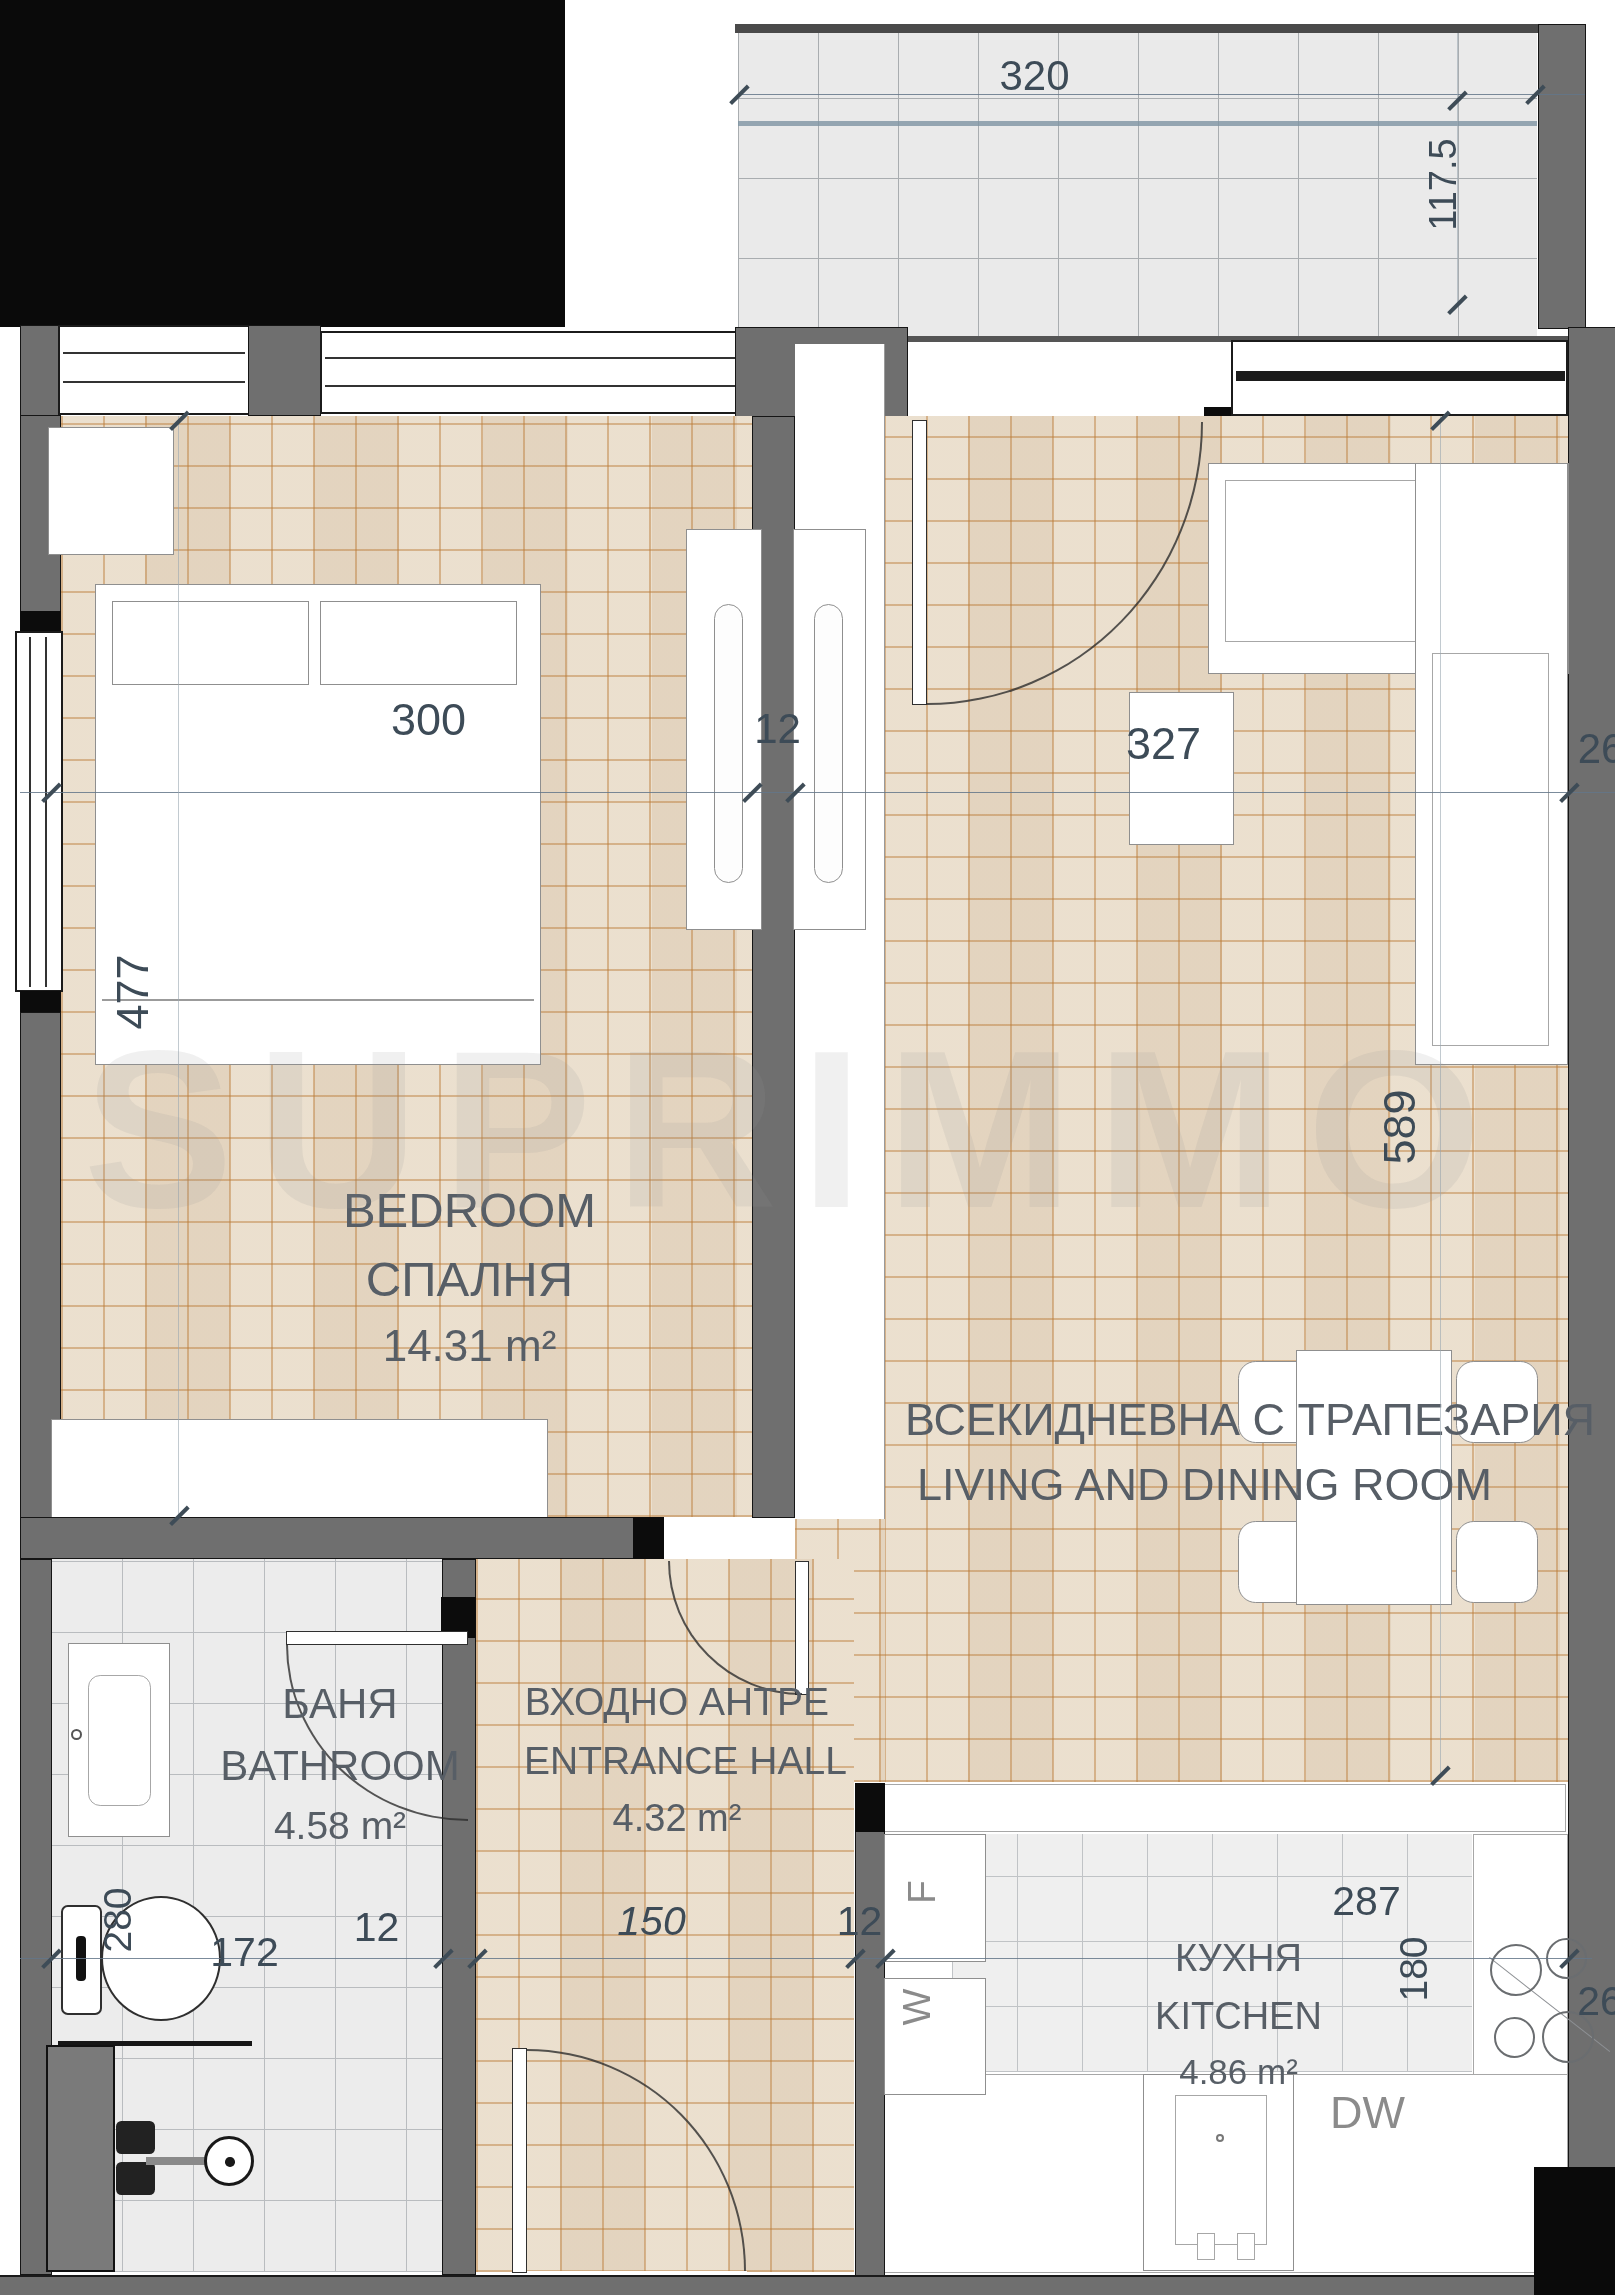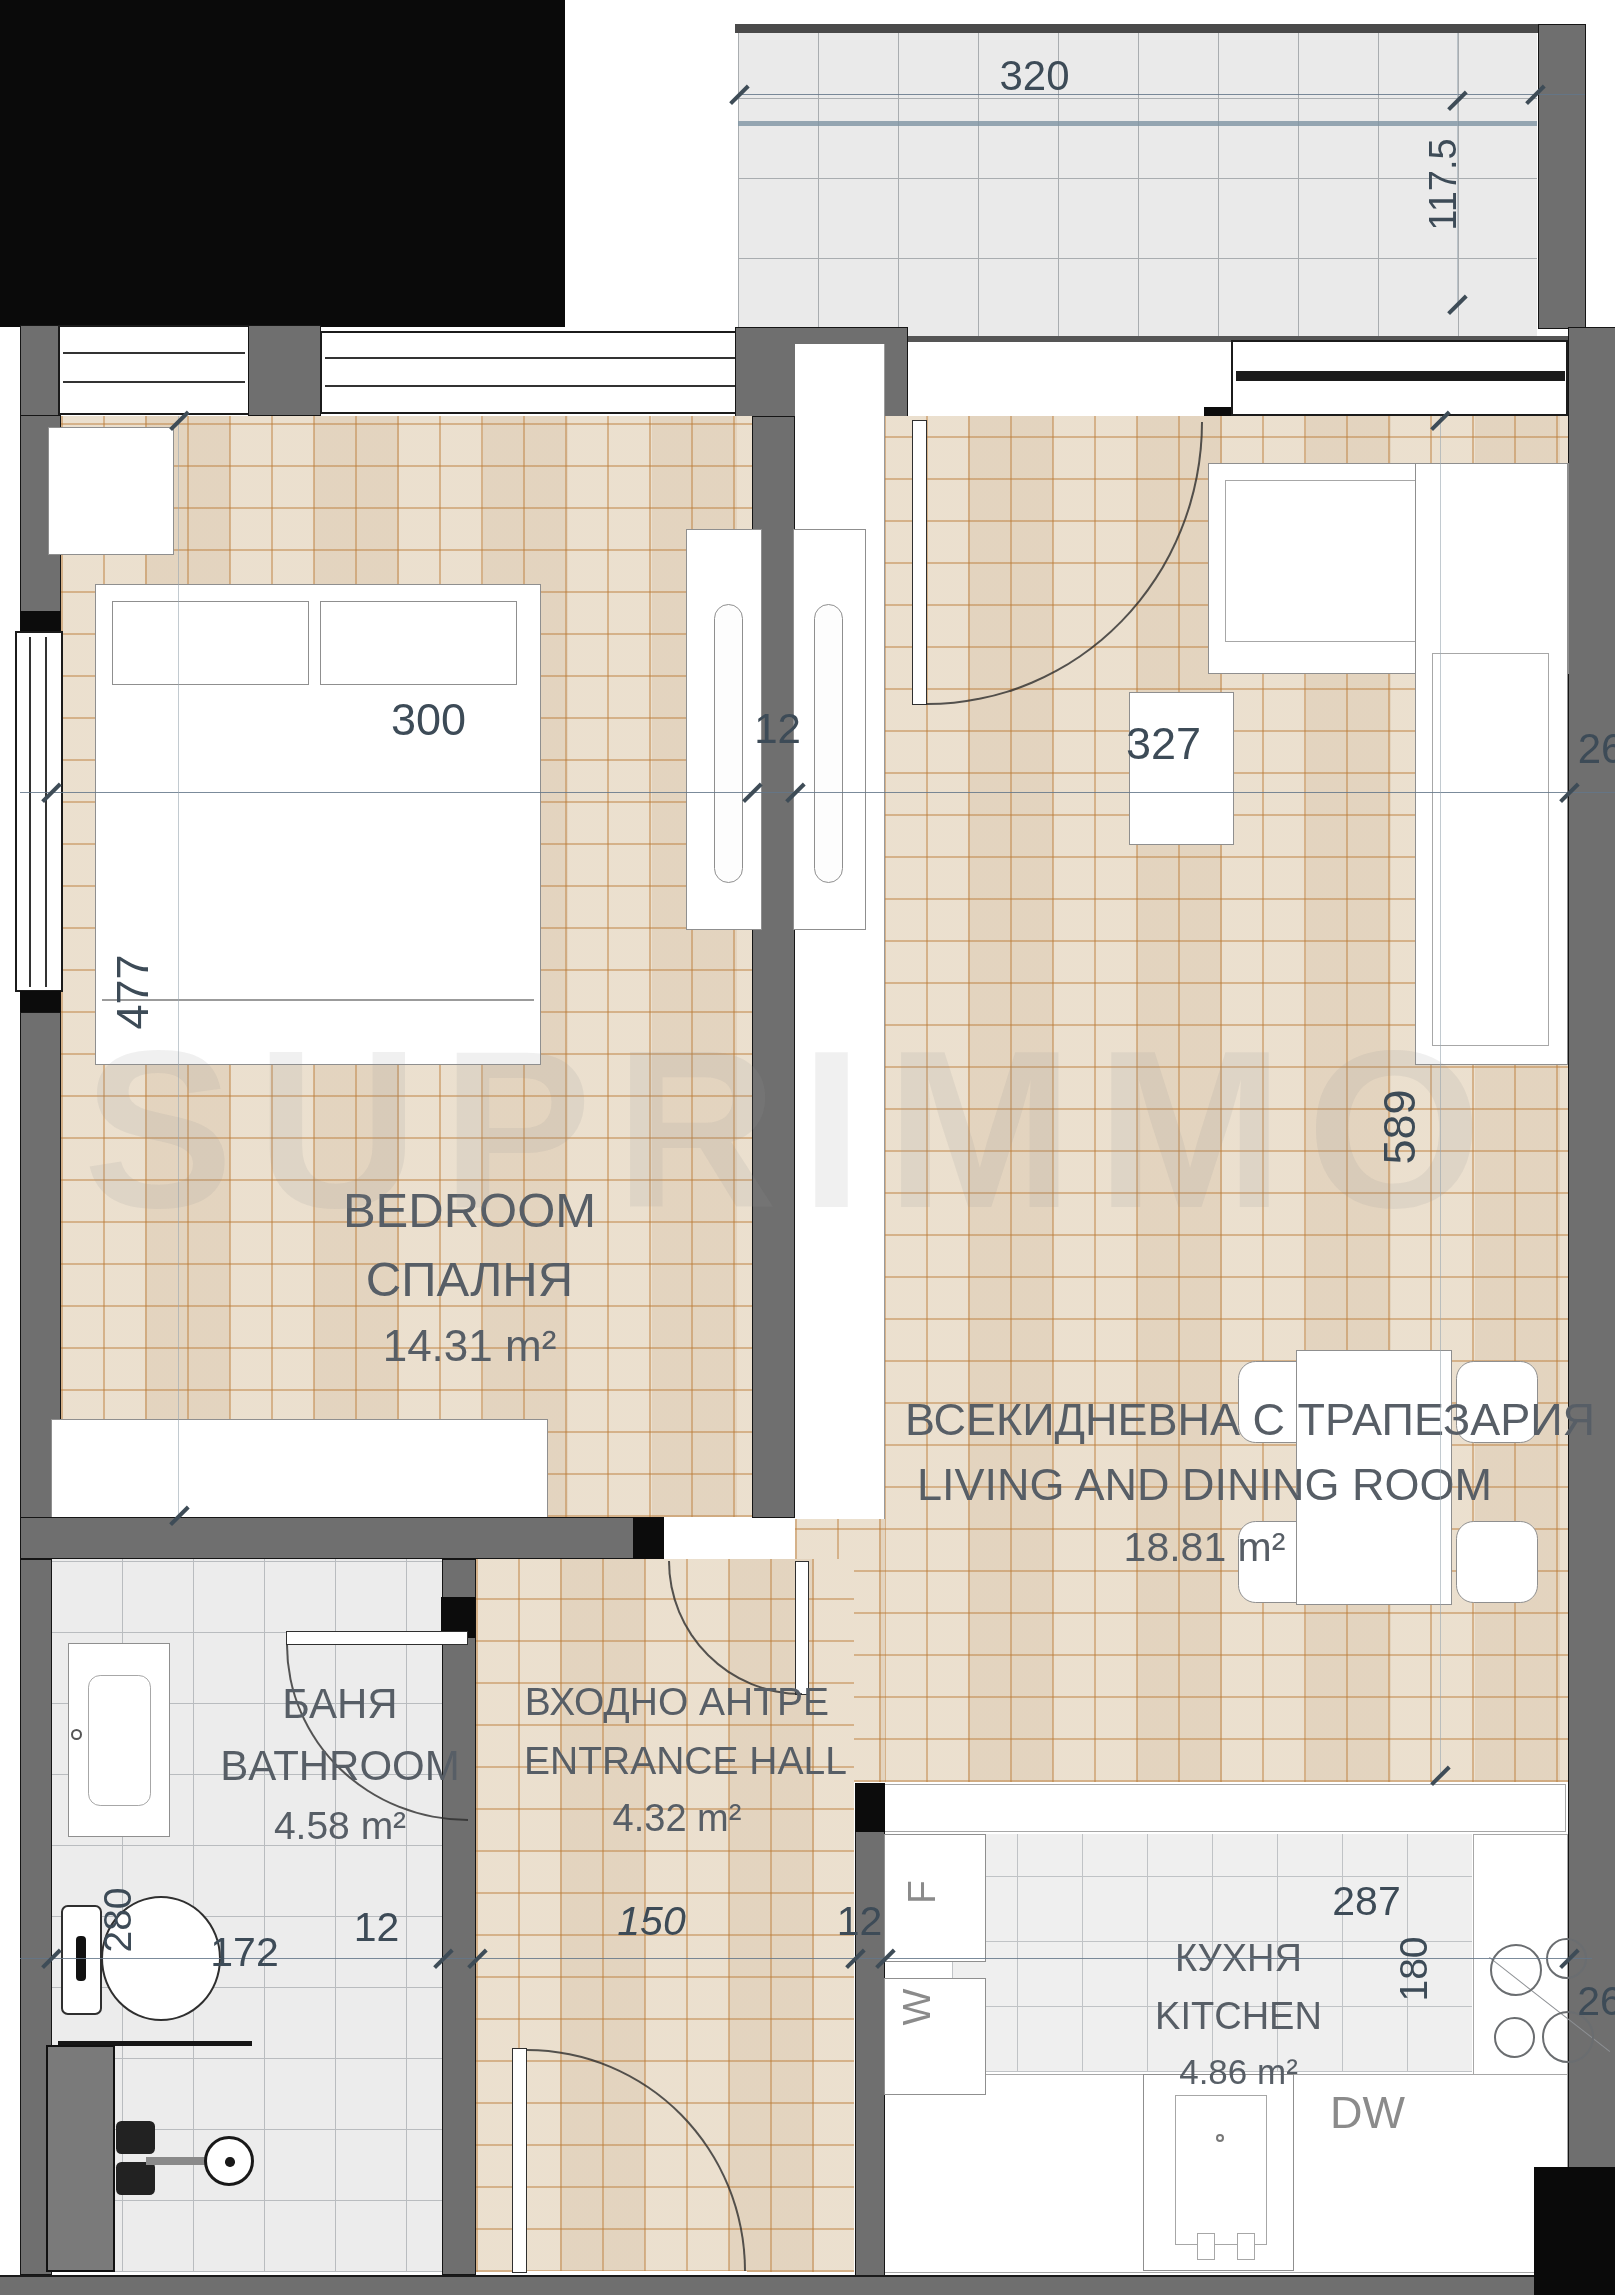--- a/index.html
+++ b/index.html
@@ -132,21 +132,20 @@
 
   <div class="abs wbox" style="left:1238px;top:1361px;width:82px;height:82px;border-radius:17.7px;"></div>
   <div class="abs wbox" style="left:1238px;top:1521px;width:82px;height:82px;border-radius:17.7px;"></div>
   <div class="abs wbox" style="left:1456px;top:1361px;width:82px;height:82px;border-radius:17.7px;"></div>
   <div class="abs wbox" style="left:1456px;top:1521px;width:82px;height:82px;border-radius:17.7px;"></div>
   <div class="abs wbox" style="left:1296px;top:1350px;width:156px;height:255px;"></div>
 
   <div class="room" style="left:905px;top:1396px;width:599px;font-size:45px;">
     <div>ВСЕКИДНЕВНА С ТРАПЕЗАРИЯ</div>
     <div>LIVING AND DINING ROOM</div>
-    <div style="font-size:41px;">18.81 m²</div>
   </div>
 
   <div class="abs wall" style="left:20.4px;top:1517px;width:643px;height:42px;"></div>
   <div class="abs cap" style="left:633px;top:1517px;width:31px;height:42px;"></div>
 
   <div class="abs fix" style="left:795px;top:1561px;width:13.6px;height:134px;border-width:1.4px;"></div>
   <div class="abs arc" style="left:668px;top:1561px;width:134px;height:134px;border-right:none;border-top:none;border-radius:0 0 0 100%;"></div>
 
   <div class="abs wall" style="left:442px;top:1559px;width:34px;height:716px;"></div>
   <div class="abs cap" style="left:441px;top:1597px;width:35px;height:41px;"></div>

